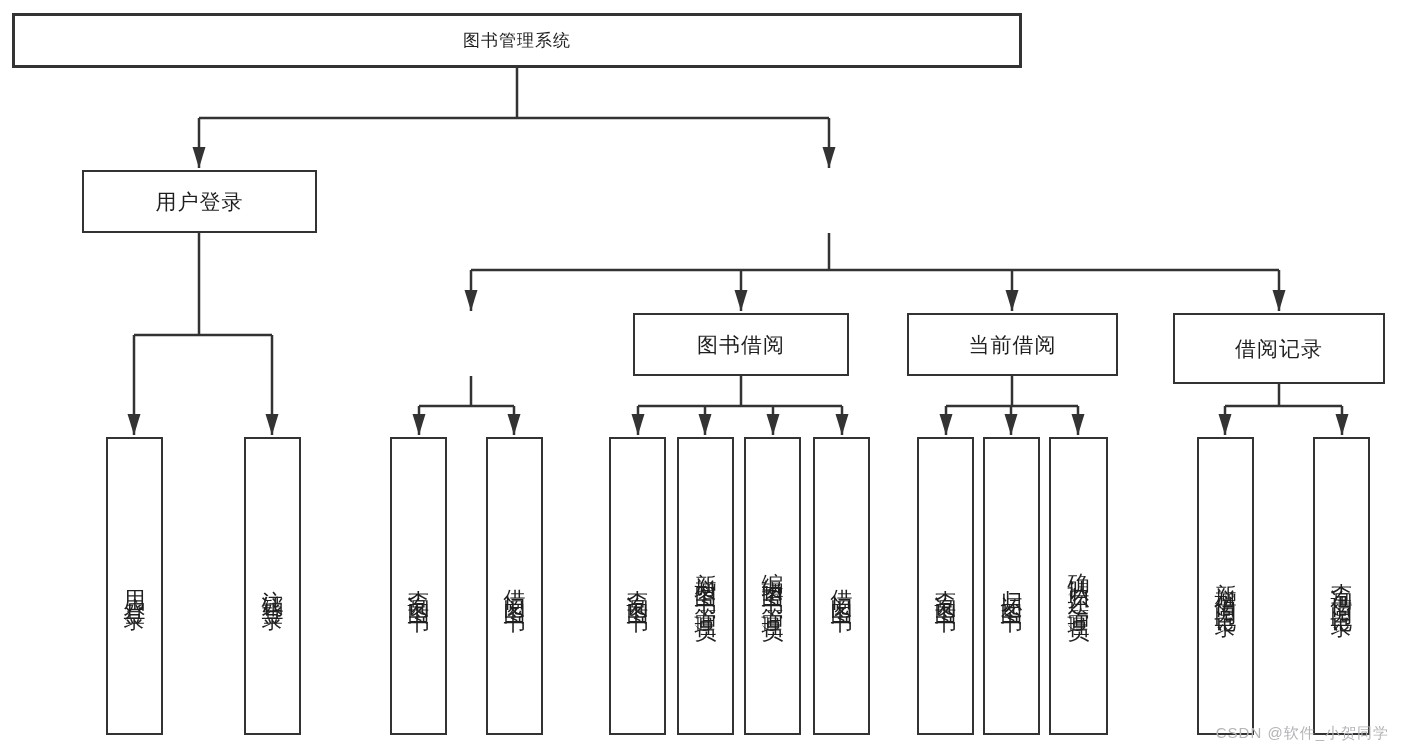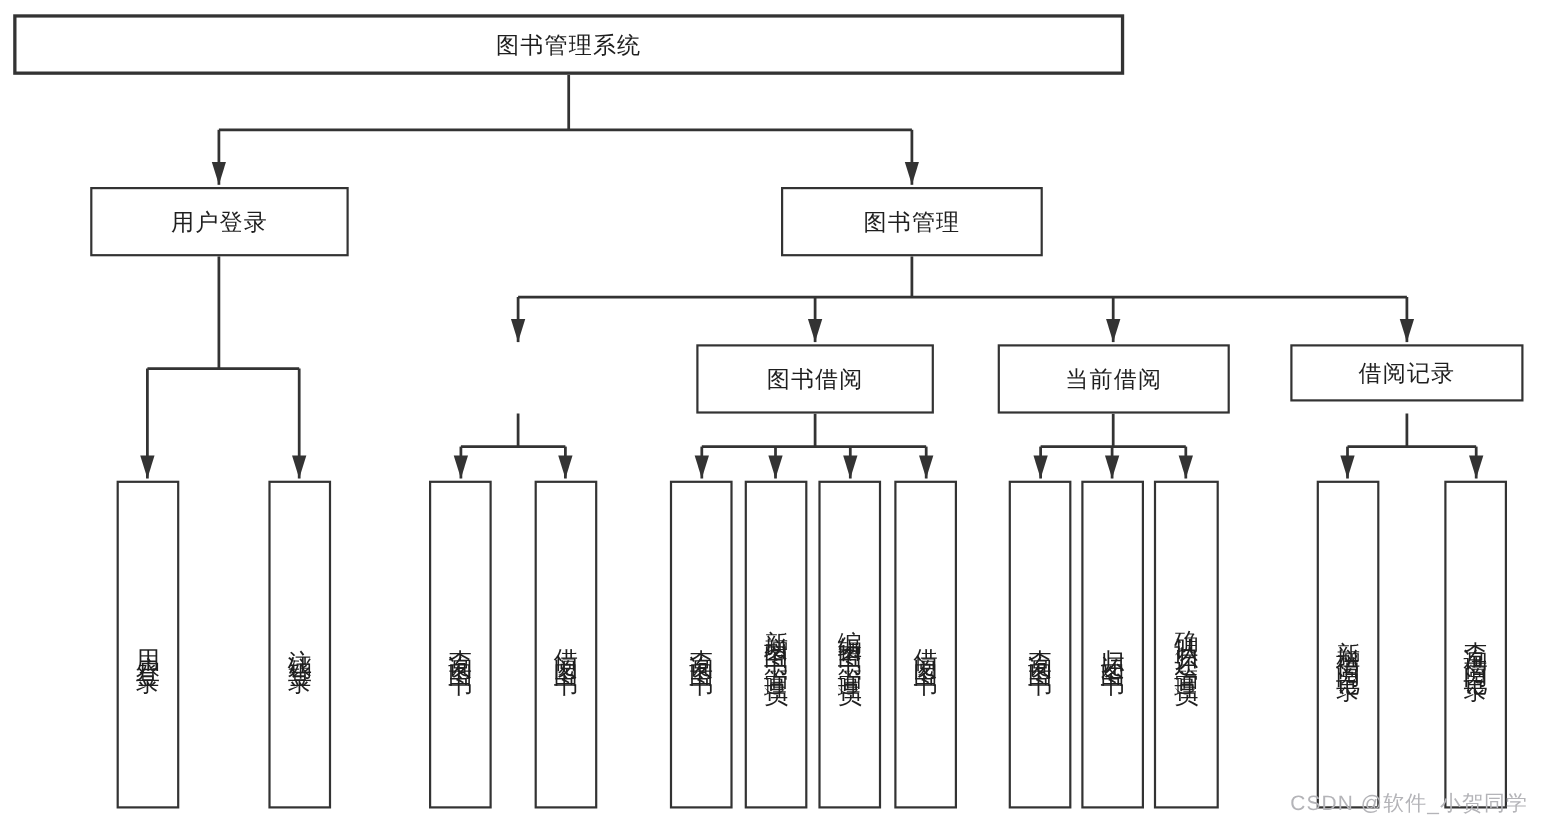--- a/index.html
+++ b/index.html
@@ -21,39 +21,39 @@
   .node{
     position:absolute;
     background:#fff;
     border:2.5px solid var(--line);
     box-sizing:border-box;
     display:flex;align-items:center;justify-content:center;
     font-size:21px;
     letter-spacing:1px;
     white-space:nowrap;
   }
-  .node.root{border-width:3px;font-size:21px;}
+  .node.root{border-width:3px;font-size:17px;}
   .leaf{
     position:absolute;
     background:#fff;
     border:2.5px solid var(--line);
     box-sizing:border-box;
     display:flex;align-items:center;justify-content:center;
   }
   .leaf span{
     writing-mode:vertical-rl;
     font-size:22px;
     letter-spacing:7px;
     line-height:1;
     white-space:nowrap;
   }
   .watermark{
     position:absolute;
     right:16px;bottom:4px;
-    font-size:19px;
+    font-size:15px;
     color:var(--wm);
     letter-spacing:1px;
     white-space:nowrap;
   }
 </style>
 </head>
 <body>
 
 <div id="canvas">
 
@@ -100,31 +100,28 @@
     </g>
   </svg>
 
   <div class="node root" style="left:12px;top:13px;width:1010px;height:55px">
     <span>图书管理系统</span>
   </div>
 
   <div class="node" style="left:82px;top:170px;width:235px;height:63px">
     <span>用户登录</span>
   </div>
-  <div class="node" style="left:710px;top:170px;width:238px;height:63px">
-    <span>图书管理</span>
-  </div>
 
   <div class="node" style="left:907px;top:313px;width:211px;height:63px">
     <span>当前借阅</span>
   </div>
   <div class="node" style="left:633px;top:313px;width:216px;height:63px">
     <span>图书借阅</span>
   </div>
-  <div class="node" style="left:1173px;top:313px;width:212px;height:52px">
+  <div class="node" style="left:1173px;top:313px;width:212px;height:71px">
     <span>借阅记录</span>
   </div>
 
   <div class="leaf" style="left:106px;top:437px;width:57px;height:298px">
     <span>用户登录</span>
   </div>
   <div class="leaf" style="left:244px;top:437px;width:57px;height:298px">
     <span>注销登录</span>
   </div>
 

